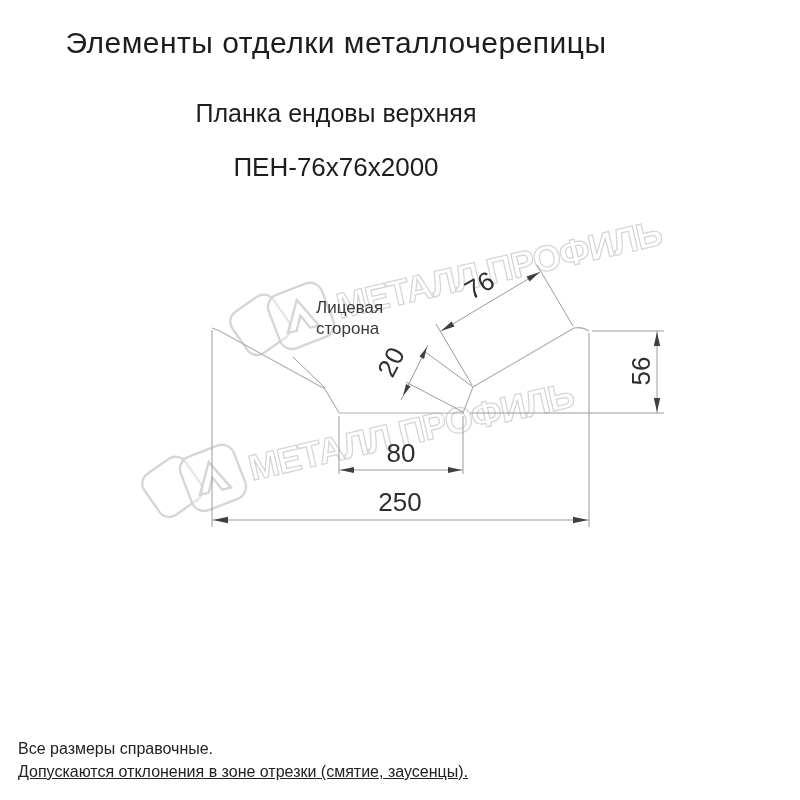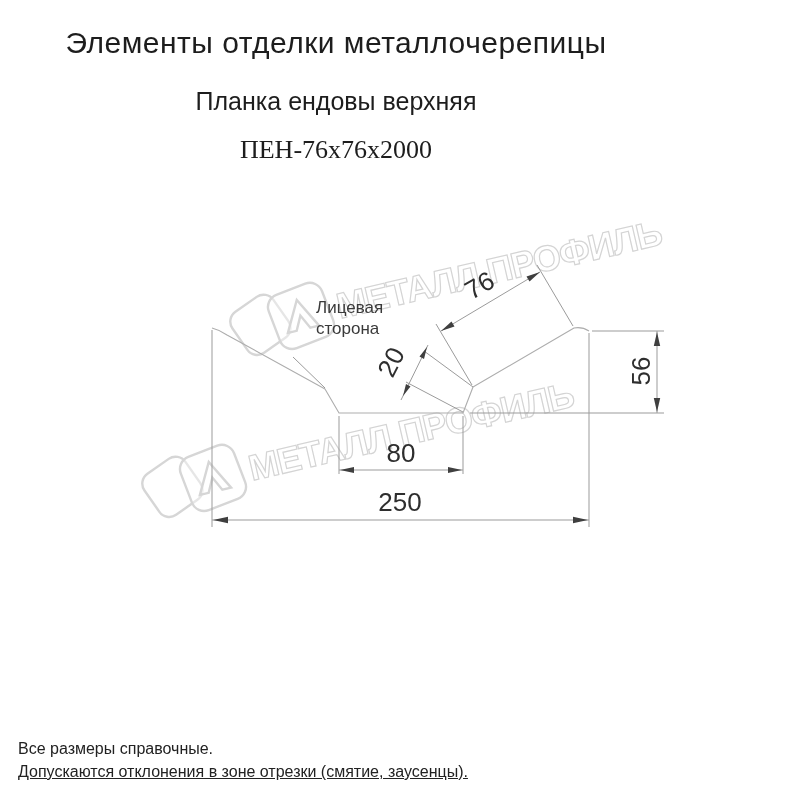--- a/index.html
+++ b/index.html
@@ -1,21 +1,21 @@
 <!DOCTYPE html>
 <html><head>
 <meta charset="utf-8">
 <style>
   html,body{margin:0;padding:0;background:#ffffff;}
   body{width:800px;height:800px;position:relative;overflow:hidden;
        font-family:"Liberation Sans", sans-serif;color:#1d1d1d;}
   .hdr{position:absolute;left:0;width:672px;text-align:center;}
   #title{top:26px;font-size:30px;letter-spacing:0.5px;}
-  #subtitle{top:87px;font-size:25px;}
-  #model{top:135px;font-size:26px;font-family:Liberation Serif, serif;}
+  #subtitle{top:99px;font-size:25px;}
+  #model{top:152px;font-size:26px;}
   .footer{position:absolute;left:18px;font-size:16px;color:#222;}
   #footer1{top:740px;}
   #footer2{top:763px;text-decoration:underline;}
   svg{position:absolute;left:0;top:0;}
   .profile{fill:none;stroke:#adadad;stroke-width:1.1;stroke-linejoin:round;}
   .dimline{fill:none;stroke:#9b9b9b;stroke-width:1;}
   .arrow{fill:#3f3f3f;stroke:none;}
   .dimtext{fill:#2e2e2e;font-size:26px;font-family:"Liberation Sans",sans-serif;}
   .lbltext{fill:#3a3a3a;font-size:17px;font-family:"Liberation Sans",sans-serif;}
   .wm-text{fill:#ffffff;fill-opacity:0.55;stroke:#d4d4d4;stroke-width:1.2px;

